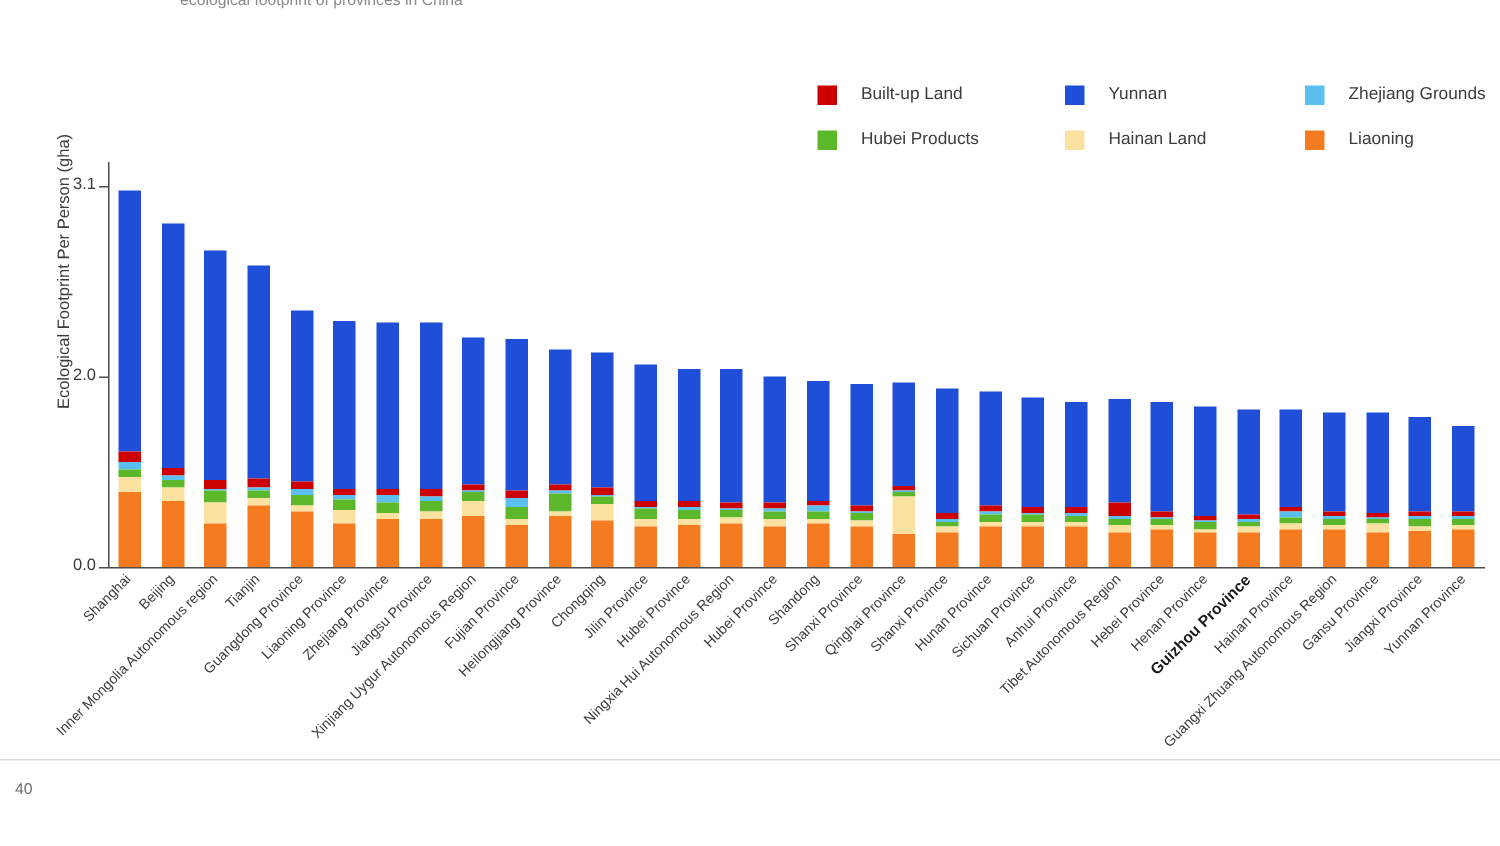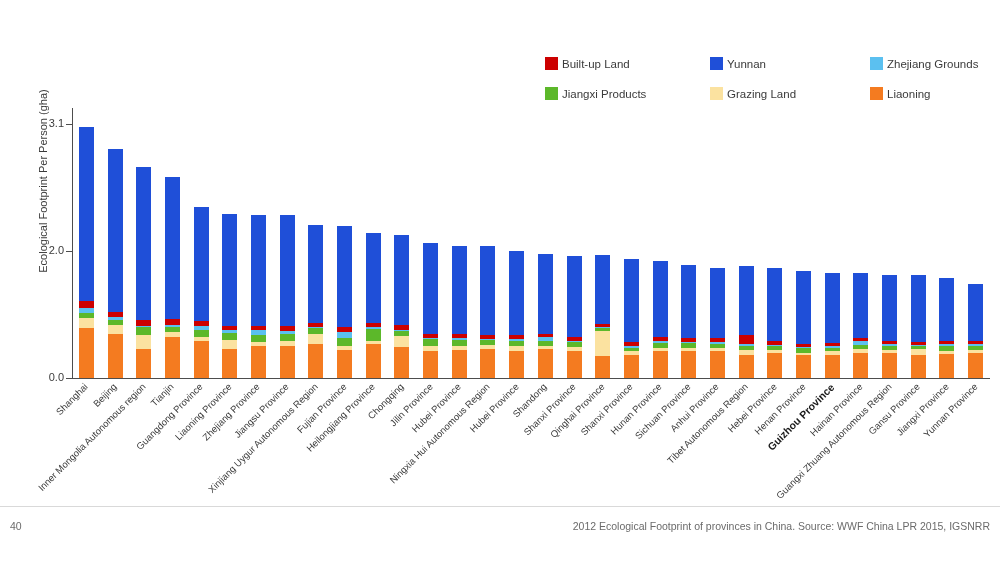--- a/index.html
+++ b/index.html
@@ -45,22 +45,22 @@
     left: 545px;
     top: 48px;
     width: 450px;
     display: grid;
     grid-template-columns: 165px 160px 125px;
     grid-auto-rows: 30px;
     align-items: center;
   }
   .legend-item {
     display: flex;
-    align-items: flex-end;
-    gap: 4px;
+    align-items: center;
+    gap: 16px;
     font-size: 11.5px;
     color: #3b3b3b;
     white-space: nowrap;
   }
   .legend-swatch {
     width: 13px;
     height: 13px;
     flex: 0 0 auto;
   }
 
@@ -181,41 +181,44 @@
     font-size: 10.5px;
     color: #6b6b6b;
     white-space: nowrap;
   }
 </style>
 </head>
 <body>
 
 <div id="page">
 
+  <div class="top-strip">
+    <div class="cut-text">ecological footprint of provinces in China</div>
+  </div>
 
   <div class="legend" id="legend">
       <div class="legend-item">
         <span class="legend-swatch" style="background: rgb(204, 0, 0);"></span>
         <span>Built-up Land</span>
       </div>
       <div class="legend-item">
         <span class="legend-swatch" style="background: rgb(31, 79, 216);"></span>
         <span>Yunnan</span>
       </div>
       <div class="legend-item">
         <span class="legend-swatch" style="background: rgb(91, 192, 240);"></span>
         <span>Zhejiang Grounds</span>
       </div>
       <div class="legend-item">
         <span class="legend-swatch" style="background: rgb(92, 184, 42);"></span>
-        <span>Jiangxi Products</span>
+        <span>Hubei Products</span>
       </div>
       <div class="legend-item">
         <span class="legend-swatch" style="background: rgb(251, 226, 160);"></span>
-        <span>Grazing Land</span>
+        <span>Hainan Land</span>
       </div>
       <div class="legend-item">
         <span class="legend-swatch" style="background: rgb(244, 123, 32);"></span>
         <span>Liaoning</span>
       </div>
     </div>
 
   <div class="plot-wrap">
 
     <div class="y-axis-title">Ecological Footprint Per Person (gha)</div>
@@ -520,15 +523,14 @@
         <div class="xlabel" style="left: 784.906px; transform: rotate(-45deg) translate(-100%, 0px); transform-origin: left top;">Hainan Province</div>
         <div class="xlabel" style="left: 813.594px; transform: rotate(-45deg) translate(-100%, 0px); transform-origin: left top;">Guangxi Zhuang Autonomous Region</div>
         <div class="xlabel" style="left: 842.281px; transform: rotate(-45deg) translate(-100%, 0px); transform-origin: left top;">Gansu Province</div>
         <div class="xlabel" style="left: 870.969px; transform: rotate(-45deg) translate(-100%, 0px); transform-origin: left top;">Jiangxi Province</div>
         <div class="xlabel" style="left: 899.656px; transform: rotate(-45deg) translate(-100%, 0px); transform-origin: left top;">Yunnan Province</div>
       </div>
   </div>
 
   <div class="footer-rule"></div>
   <div class="page-number">40</div>
-  <div class="footer-caption">2012 Ecological Footprint of provinces in China. Source: WWF China LPR 2015, IGSNRR</div>
 
 </div>
 
 </body></html>

